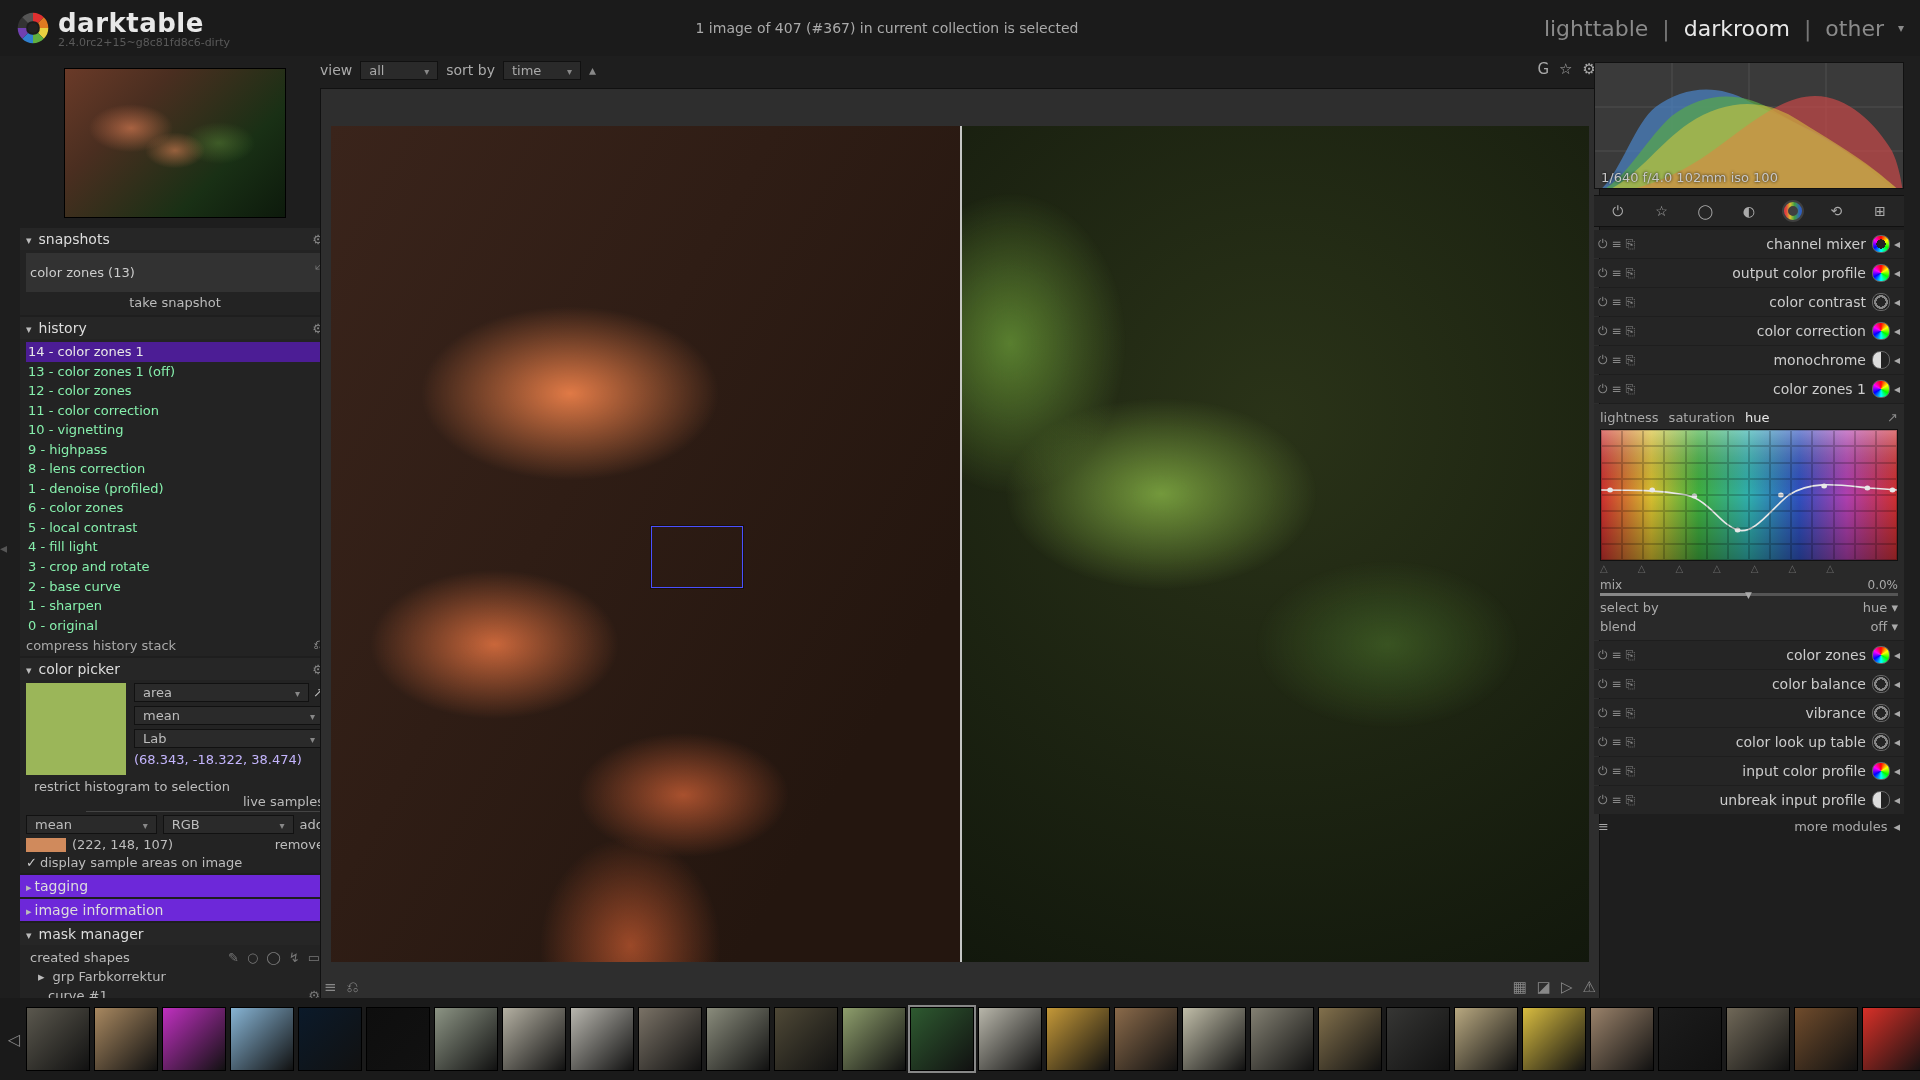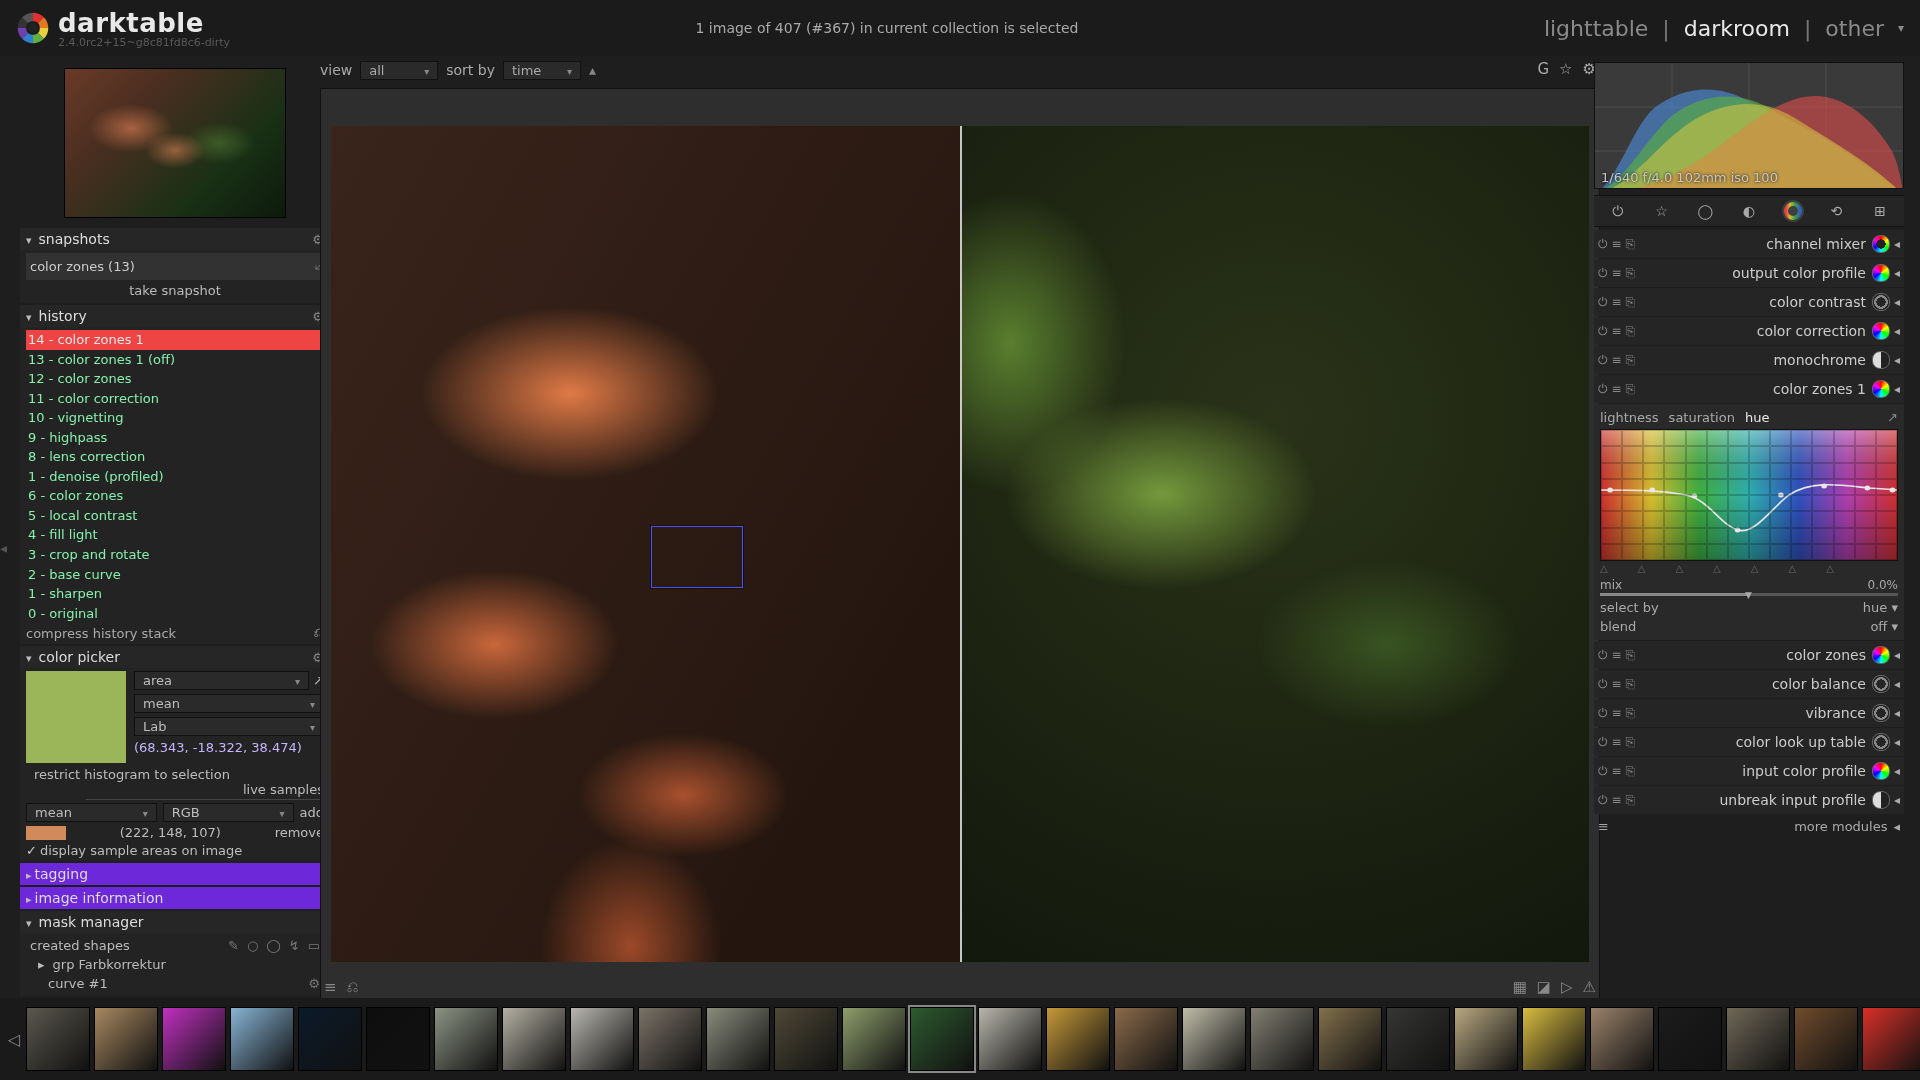--- a/index.html
+++ b/index.html
@@ -24,24 +24,24 @@
 .thumb-preview .fronds{position:absolute;inset:0;background:
  radial-gradient(ellipse 70px 40px at 30% 40%,rgba(210,120,80,.7),transparent 60%),
  radial-gradient(ellipse 50px 30px at 50% 55%,rgba(220,130,85,.6),transparent 60%),
  radial-gradient(ellipse 60px 35px at 70% 50%,rgba(80,120,50,.6),transparent 60%)}
 .fs-icon{position:absolute;right:16px;top:200px;color:#777;font-size:14px}
 
 .pnl-hdr{background:#262626;padding:3px 6px;font-size:14px;color:#ddd;display:flex;align-items:center;gap:4px;margin-top:2px}
 .pnl-hdr .tri:before{content:"▾";font-size:11px;color:#bbb;margin-right:3px}
 .pnl-hdr .cog{margin-left:auto;color:#888;font-size:13px}
 .pnl-body{background:#232323;padding:3px 6px;font-size:13px}
-.snap-row{background:#323232;padding:6px 4px;margin-bottom:1px;color:#ccc}
+.snap-row{background:#323232;padding:12px 4px;margin-bottom:1px;color:#ccc}
 .snap-link{color:#bbb;text-align:center;padding:2px 0}
 .hist-row{padding:1px 2px;color:#86efac;font-size:13px;line-height:1.35}
-.hist-row.sel{background:#ef4444;color:#e8e8e8}
+.hist-row.sel{background:#4c1d95;color:#e8e8e8}
 .hist-foot{display:flex;align-items:flex-end;color:#aaa;margin-top:2px}
 .hist-foot .btn-ic{margin-left:auto}
 
 .cp-body{display:flex;gap:8px}
 .swatch{width:100px;height:92px;background:#9bb659}
 .cp-ctrls{flex:1;display:flex;flex-direction:column;gap:4px;font-size:13px}
 .cp-row{display:flex;align-items:center;gap:4px}
 .cp-row .dd{flex:1}
 .ls-label{text-align:right;color:#bbb;font-size:13px}
 .ls-row{display:flex;align-items:center;gap:6px;margin-top:3px}
@@ -254,21 +254,21 @@
         </span>
       <span class="dd" style="flex:1">
           <span>RGB</span>
           <span style="flex:1"></span>
           <span class="chev"></span>
         </span>
       <span>add</span>
     </div>
     <div class="ls-row">
       <span class="val-sw"></span>
-      <span style="flex:1;text-align:center">(222, 148, 107)</span>
+      <span style="flex:1;text-align:left">(222, 148, 107)</span>
       <span>remove</span>
     </div>
     <div style="font-size:13px;margin-top:3px"><span class="chk"></span><span>display sample areas on image</span></div>
   </div>
 
   <div class="pnl-simple">
       <span class="tri"></span>
       <span>tagging</span>
     </div>
   <div class="pnl-simple">

